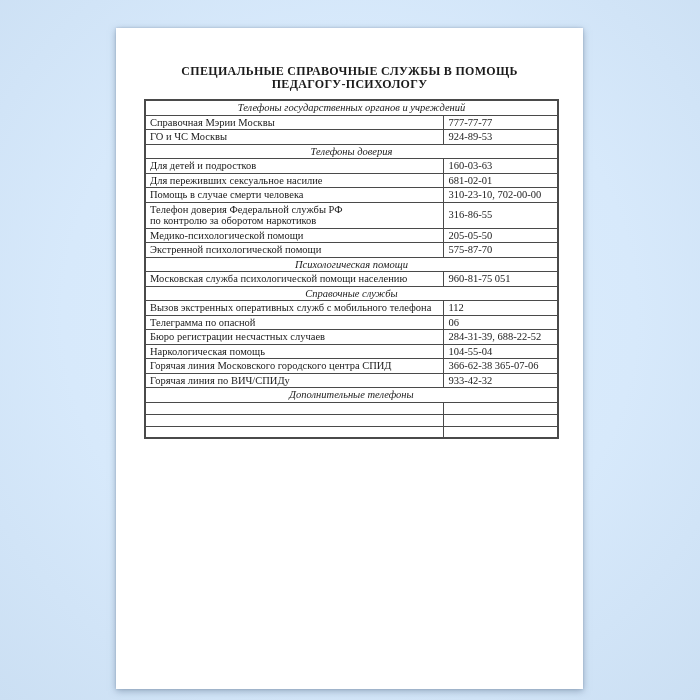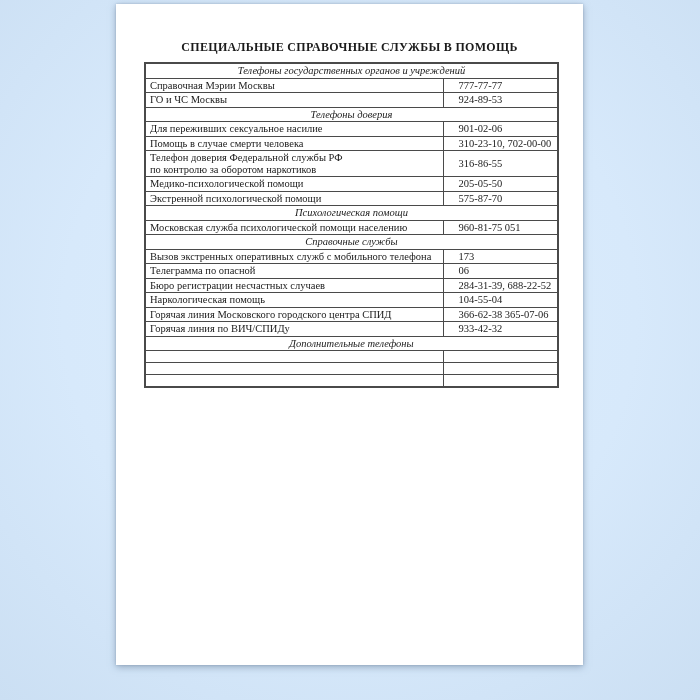--- a/index.html
+++ b/index.html
@@ -15,21 +15,21 @@
   body{
     font-family:"Liberation Serif","DejaVu Serif",serif;
     background:radial-gradient(circle at 50% 45%, var(--bg-center) 0%, var(--bg-mid) 55%, var(--bg-edge) 100%);
   }
   .stage{
     position:relative;
     width:700px;height:700px;
   }
   .page{
     position:absolute;
-    left:116px;top:4px;
+    left:116px;top:28px;
     width:467px;height:661px;
     background:var(--page-bg);
     box-shadow:0 2px 7px rgba(96,118,145,0.55), 0 0 2px rgba(96,118,145,0.35);
   }
   .title{
     margin-top:37px;
     text-align:center;
     font-weight:bold;
     font-size:12px;
     line-height:13px;
@@ -59,29 +59,29 @@
     text-align:center;
     font-style:italic;
     white-space:pre;
   }
   td.service-cell{
     white-space:pre;
     margin-left:44px;
   }
   td.phone-cell{
     white-space:pre;
-    padding-left:15px;
+    padding-left:5px;
   }
 </style>
 </head>
 <body>
 
 <div class="stage">
   <div class="page">
-    <h1 class="title"><span>СПЕЦИАЛЬНЫЕ СПРАВОЧНЫЕ СЛУЖБЫ В ПОМОЩЬ</span><br></h1>
+    <h1 class="title"><span>СПЕЦИАЛЬНЫЕ СПРАВОЧНЫЕ СЛУЖБЫ В ПОМОЩЬ</span><br><span>ПЕДАГОГУ-ПСИХОЛОГУ</span></h1>
     <table class="directory">
       <colgroup>
         <col class="c-service">
         <col class="c-phone">
       </colgroup>
       <tbody>
           <tr>
             <td colspan="2" class="section-cell">Телефоны государственных органов и учреждений</td>
           </tr>
           <tr>
@@ -89,22 +89,26 @@
             <td class="phone-cell">777-77-77</td>
           </tr>
           <tr>
             <td class="service-cell">ГО и ЧС Москвы</td>
             <td class="phone-cell">924-89-53</td>
           </tr>
           <tr>
             <td colspan="2" class="section-cell">Телефоны доверия</td>
           </tr>
           <tr>
+            <td class="service-cell">Для детей и подростков</td>
+            <td class="phone-cell">160-03-63</td>
+          </tr>
+          <tr>
             <td class="service-cell">Для переживших сексуальное насилие</td>
-            <td class="phone-cell">901-02-06</td>
+            <td class="phone-cell">681-02-01</td>
           </tr>
           <tr>
             <td class="service-cell">Помощь в случае смерти человека</td>
             <td class="phone-cell">310-23-10, 702-00-00</td>
           </tr>
           <tr>
             <td class="service-cell">Телефон доверия Федеральной службы РФ
 по контролю за оборотом наркотиков</td>
             <td class="phone-cell">316-86-55</td>
           </tr>
@@ -121,21 +125,21 @@
           </tr>
           <tr>
             <td class="service-cell">Московская служба психологической помощи населению</td>
             <td class="phone-cell">960-81-75 051</td>
           </tr>
           <tr>
             <td colspan="2" class="section-cell">Справочные службы</td>
           </tr>
           <tr>
             <td class="service-cell">Вызов экстренных оперативных служб с мобильного телефона</td>
-            <td class="phone-cell">173</td>
+            <td class="phone-cell">112</td>
           </tr>
           <tr>
             <td class="service-cell">Телеграмма по опасной</td>
             <td class="phone-cell">06</td>
           </tr>
           <tr>
             <td class="service-cell">Бюро регистрации несчастных случаев</td>
             <td class="phone-cell">284-31-39, 688-22-52</td>
           </tr>
           <tr>

